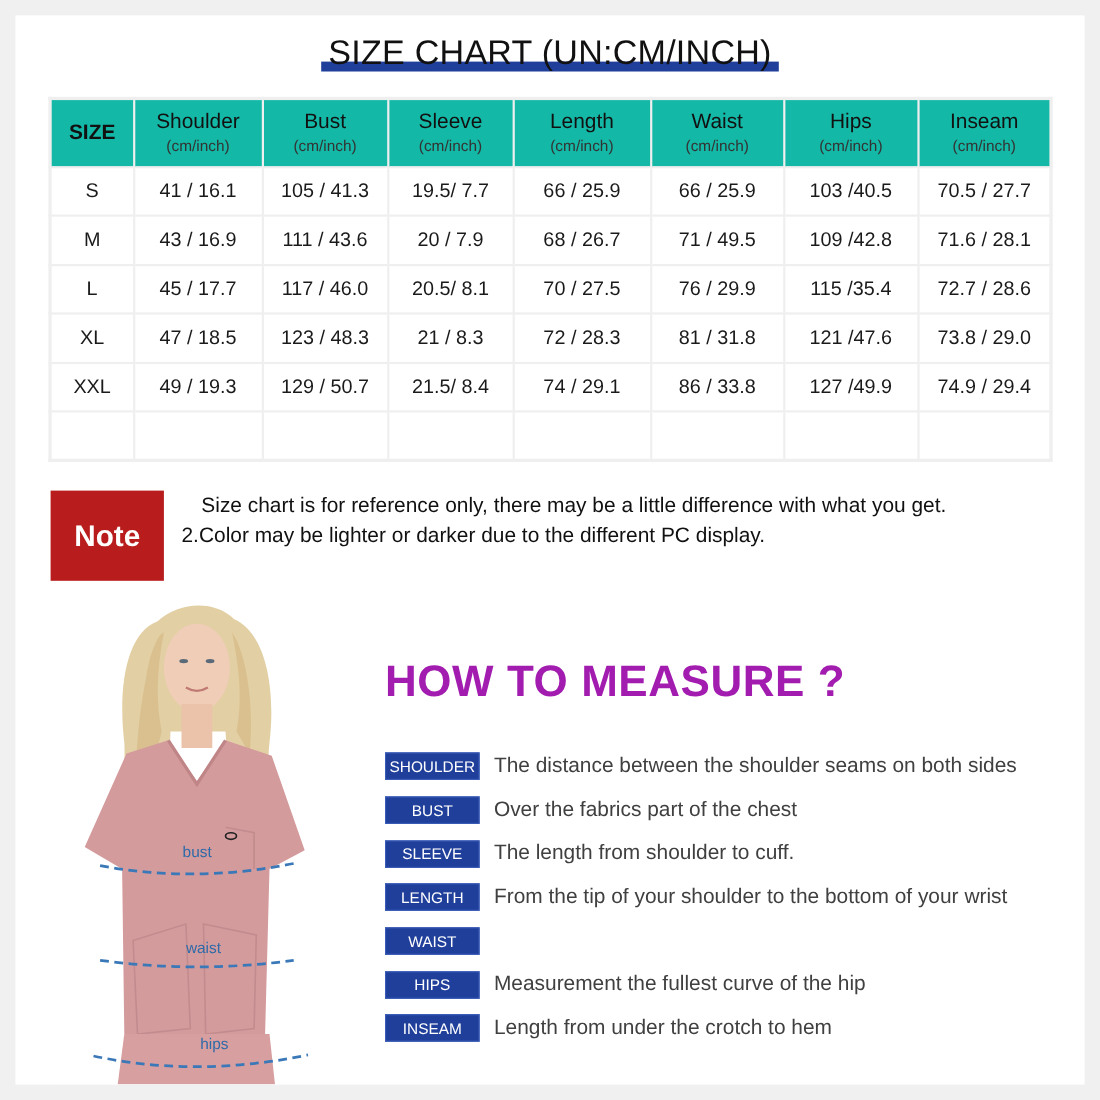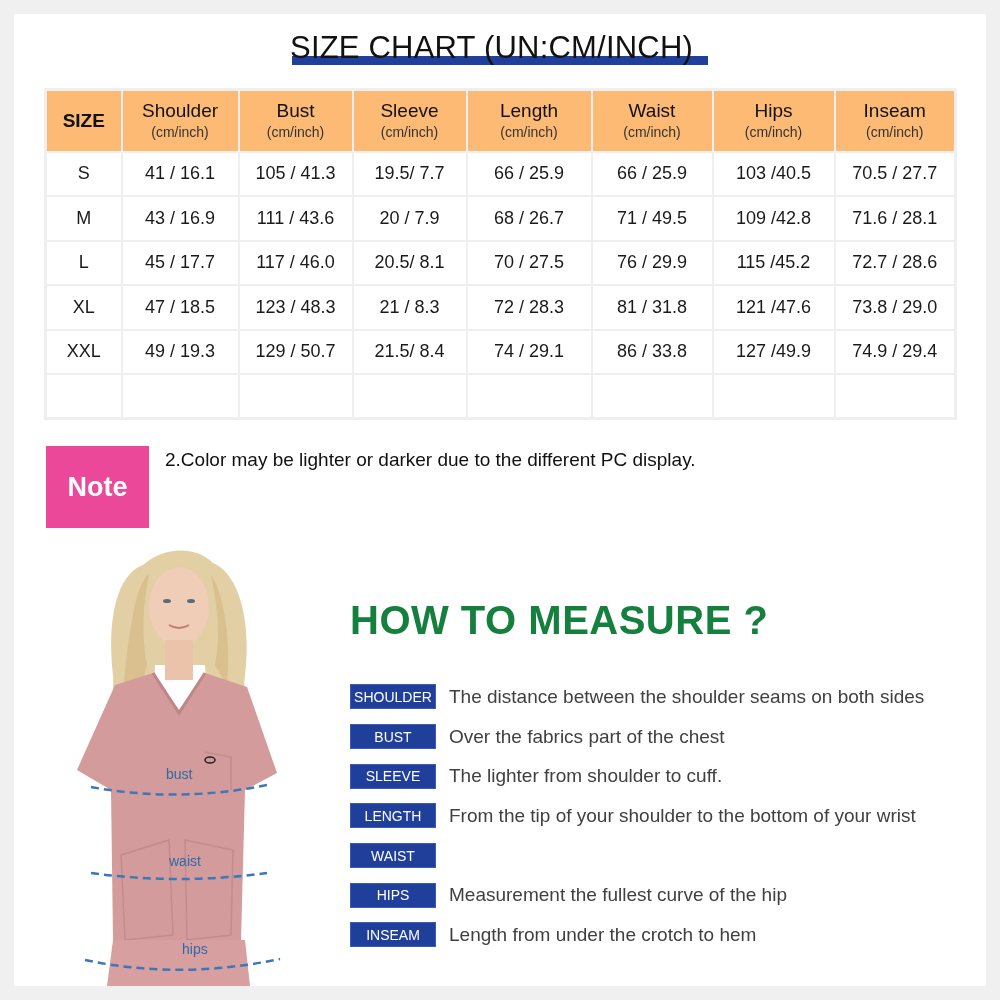--- a/index.html
+++ b/index.html
@@ -2,38 +2,38 @@
 <html><head>
 <meta charset="utf-8">
 <style>
   * { box-sizing: border-box; margin: 0; padding: 0; }
   html, body { width: 1000px; height: 1000px; background: #f0f0f0; overflow: hidden; }
   body { font-family: "Liberation Sans", "DejaVu Sans", sans-serif; color: #111; position: relative; }
   .card { position: absolute; left: 14px; top: 14px; width: 972px; height: 972px; background: #fff; }
 
   .title-wrap { position: absolute; left: 290px; top: 28px; width: 420px; height: 40px; }
   .title-bar { position: absolute; left: 2px; right: 2px; top: 28px; height: 9px; background: #1f3f9a; }
-  .title { position: absolute; left: 0; right: 0; top: 0; font-size: 31px; line-height: 40px; color: #111; letter-spacing: 0.2px; }
+  .title { position: absolute; left: 0; right: 0; top: 0; text-align: center; font-size: 31px; line-height: 40px; color: #111; letter-spacing: 0.2px; }
 
   table.size { position: absolute; left: 44px; top: 88px; width: 910px; border-collapse: collapse; table-layout: fixed; border: 3px solid #efefef; }
   table.size th, table.size td { border: 2px solid #efefef; text-align: center; vertical-align: middle; }
-  table.size thead th { background: #fdba74; height: 62px; font-weight: normal; }
+  table.size thead th { background: #14b8a6; height: 62px; font-weight: normal; }
   table.size thead th .h { display: block; font-size: 19px; line-height: 22px; color: #111; }
   table.size thead th .u { display: block; font-size: 14px; line-height: 20px; color: #333; text-align: center; }
   table.size thead th.sizeh { font-weight: bold; font-size: 19px; }
   table.size tbody td { height: 44.5px; font-size: 18px; color: #1a1a1a; }
 
-  .note-box { position: absolute; left: 46px; top: 446px; width: 103px; height: 82px; background: #ec4899; color: #fff; font-weight: bold; font-size: 27px; display: flex; align-items: center; justify-content: center; }
+  .note-box { position: absolute; left: 46px; top: 446px; width: 103px; height: 82px; background: #b91c1c; color: #fff; font-weight: bold; font-size: 27px; display: flex; align-items: center; justify-content: center; }
   .note-text { position: absolute; left: 165px; top: 446px; width: 800px; font-size: 19px; line-height: 28px; color: #111; }
   .note-text .indent { padding-left: 18px; }
 
   .photo { position: absolute; left: 55px; top: 535px; width: 250px; height: 451px; overflow: hidden; }
   .photo svg { display: block; }
 
-  .htm-title { position: absolute; left: 350px; top: 598px; font-size: 40px; font-weight: bold; color: #15803d; letter-spacing: 0.5px; }
+  .htm-title { position: absolute; left: 350px; top: 598px; font-size: 40px; font-weight: bold; color: #a21caf; letter-spacing: 0.5px; }
 
   .m-list { position: absolute; left: 350px; top: 677px; width: 620px; }
   .m-row { display: flex; align-items: center; height: 39.7px; }
   .m-badge { width: 86px; height: 25px; background: #1f3f9a; color: #fff; font-size: 14px; display: flex; align-items: center; justify-content: center; flex-shrink: 0; border: 1px solid #3a5cb8; }
   .m-desc { margin-left: 13px; font-size: 19px; color: #404040; white-space: nowrap; }
   .m-row.last .m-desc { }
 </style>
 </head>
 <body>
 
@@ -109,21 +109,21 @@
       <td>109  /42.8</td>
       <td>71.6 / 28.1</td>
     </tr>
     <tr>
       <td>L</td>
       <td>45 / 17.7</td>
       <td>117 / 46.0</td>
       <td>20.5/ 8.1</td>
       <td>70  / 27.5</td>
       <td>76 / 29.9</td>
-      <td>115  /45.2</td>
+      <td>115  /35.4</td>
       <td>72.7 / 28.6</td>
     </tr>
     <tr>
       <td>XL</td>
       <td>47 / 18.5</td>
       <td>123 / 48.3</td>
       <td>21  / 8.3</td>
       <td>72  / 28.3</td>
       <td>81 / 31.8</td>
       <td>121  /47.6</td>
@@ -147,20 +147,21 @@
       <td></td>
       <td></td>
       <td></td>
       <td></td>
     </tr>
   </tbody>
 </table>
 
 <div class="note-box">Note</div>
 <div class="note-text">
+  <div class="indent">Size chart is for reference only, there may be a little difference with what you get.</div>
   <div>2.Color may be lighter or darker due to the different PC display.</div>
 </div>
 
 <div class="photo">
   <svg width="250" height="451" viewBox="0 0 250 451" xmlns="http://www.w3.org/2000/svg">
     <rect width="250" height="451" fill="#ffffff"></rect>
 
     <path d="M88 30 C60 40 52 90 58 140 C60 180 48 210 62 250 L95 250 L100 130 L150 130 L158 250 L185 240 C198 200 186 170 190 140 C196 90 186 40 158 28 C140 10 108 12 88 30 Z" fill="#e3cfa4"></path>
 
     <ellipse cx="124" cy="72" rx="30" ry="40" fill="#f0cdb7"></ellipse>
@@ -203,21 +204,21 @@
   <div class="m-row">
     <div class="m-badge">SHOULDER</div>
     <div class="m-desc">The distance between the shoulder seams on both sides</div>
   </div>
   <div class="m-row">
     <div class="m-badge">BUST</div>
     <div class="m-desc">Over the fabrics part of the chest</div>
   </div>
   <div class="m-row">
     <div class="m-badge">SLEEVE</div>
-    <div class="m-desc">The lighter from shoulder to cuff.</div>
+    <div class="m-desc">The length from shoulder to cuff.</div>
   </div>
   <div class="m-row">
     <div class="m-badge">LENGTH</div>
     <div class="m-desc">From the tip of your shoulder to the bottom of your wrist</div>
   </div>
   <div class="m-row">
     <div class="m-badge">WAIST</div>
   </div>
   <div class="m-row">
     <div class="m-badge">HIPS</div>

